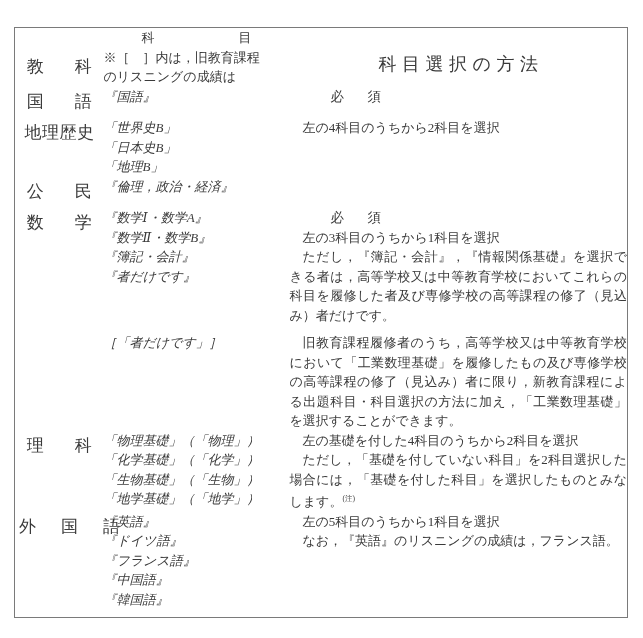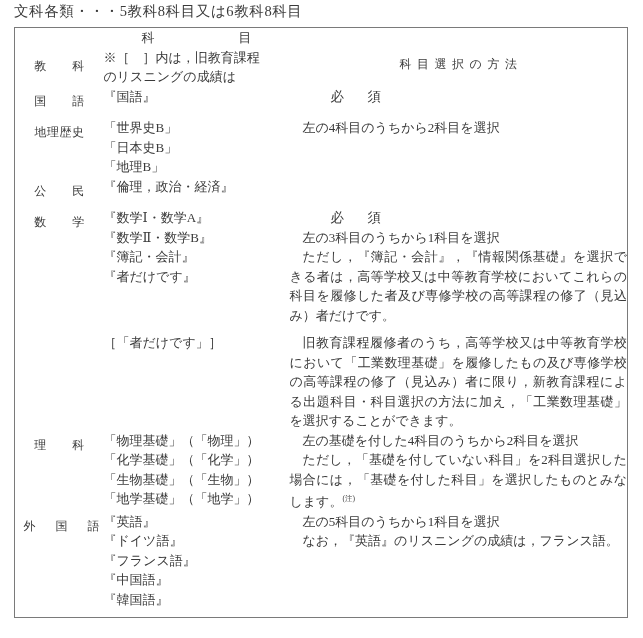--- a/index.html
+++ b/index.html
@@ -57,30 +57,30 @@
   
   .col-subject  { width: 89px; }
   .col-courses  { width: 186px; }
   .col-method   { width: 338px; }
 
   .rule-right  { border-right: 1.1px solid #8b8b8b; }
   .rule-bottom { border-bottom: 1.1px solid #8b8b8b; }
   .rule-bottom-dotted { border-bottom: 1.2px dotted #9a9a9a; }
 
   
-  .cell-pad    { padding: 5px 8px 7px 12px; }
+  .cell-pad    { padding: 5px 8px 7px 12px; font-style: italic; }
   .cell-pad-r  { padding: 5px 10px 7px 14px; }
 
   
   .subject-name {
     text-align: center;
     letter-spacing: 7px;
     text-indent: 7px;
     padding: 5px 0 7px 0;
-    font-size: 12px;
+    font-size: 17px;
     white-space: nowrap;
   }
   .subject-name.tight {
     letter-spacing: 0.5px;
     text-indent: 0.5px;
   }
   .subject-name.semi {
     letter-spacing: 4px;
     text-indent: 4px;
     text-align: right;
@@ -96,21 +96,21 @@
     text-align: center;
     letter-spacing: 0px;
     margin-bottom: 0px;
   }
   .hdr-top .spacer { display: inline-block; width: 84px; }
   .hdr-method {
     text-align: center;
     letter-spacing: 5.5px;
     text-indent: 5.5px;
     padding-top: 27px;
-    font-size: 12px;
+    font-size: 18px;
     white-space: nowrap;
   }
 
   
   .course-list {
     margin: 0;
     padding: 0;
     list-style: none;
   }
   .course-list li {
@@ -142,21 +142,20 @@
 
   
   .fill-8  { height: 8px; }
   .fill-30 { height: 30px; }
 </style>
 </head>
 <body>
 
 <div class="page">
 
-  <div class="doc-title">文科各類・・・5教科8科目又は6教科8科目</div>
 
   <table class="subject-table">
     <colgroup>
       <col class="col-subject">
       <col class="col-courses">
       <col class="col-method">
     </colgroup>
     <tbody>
 
       <tr>

